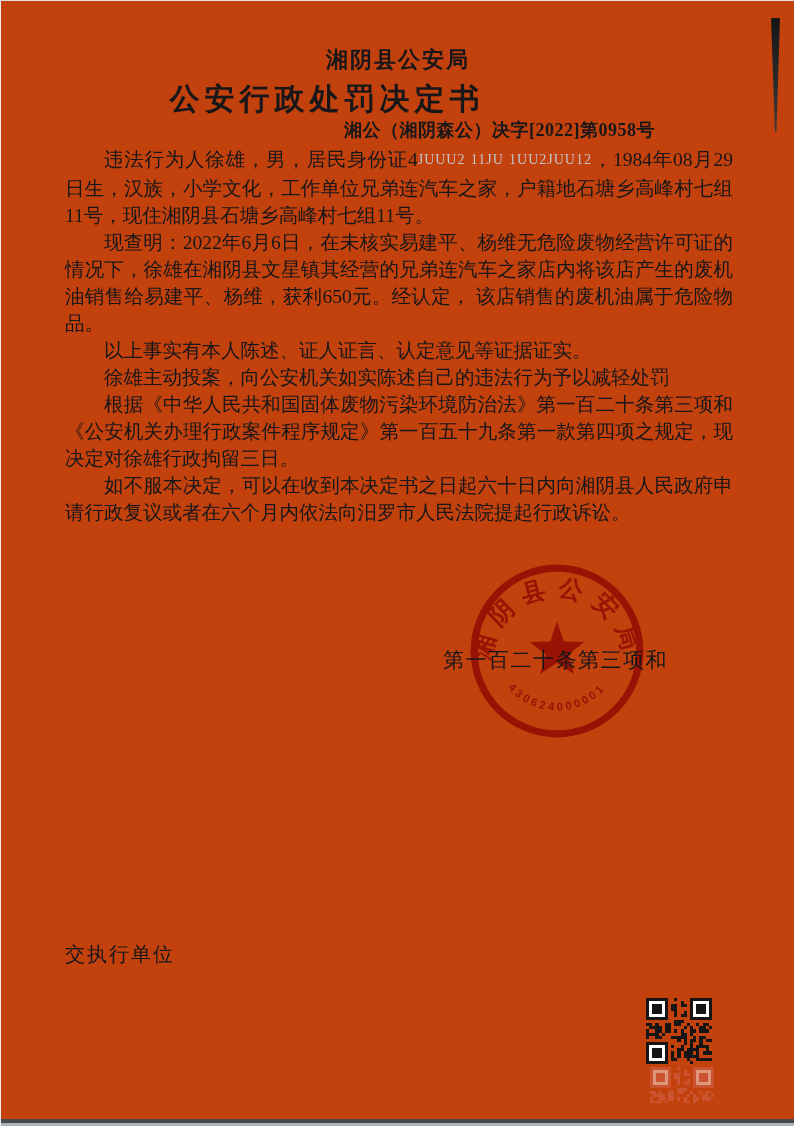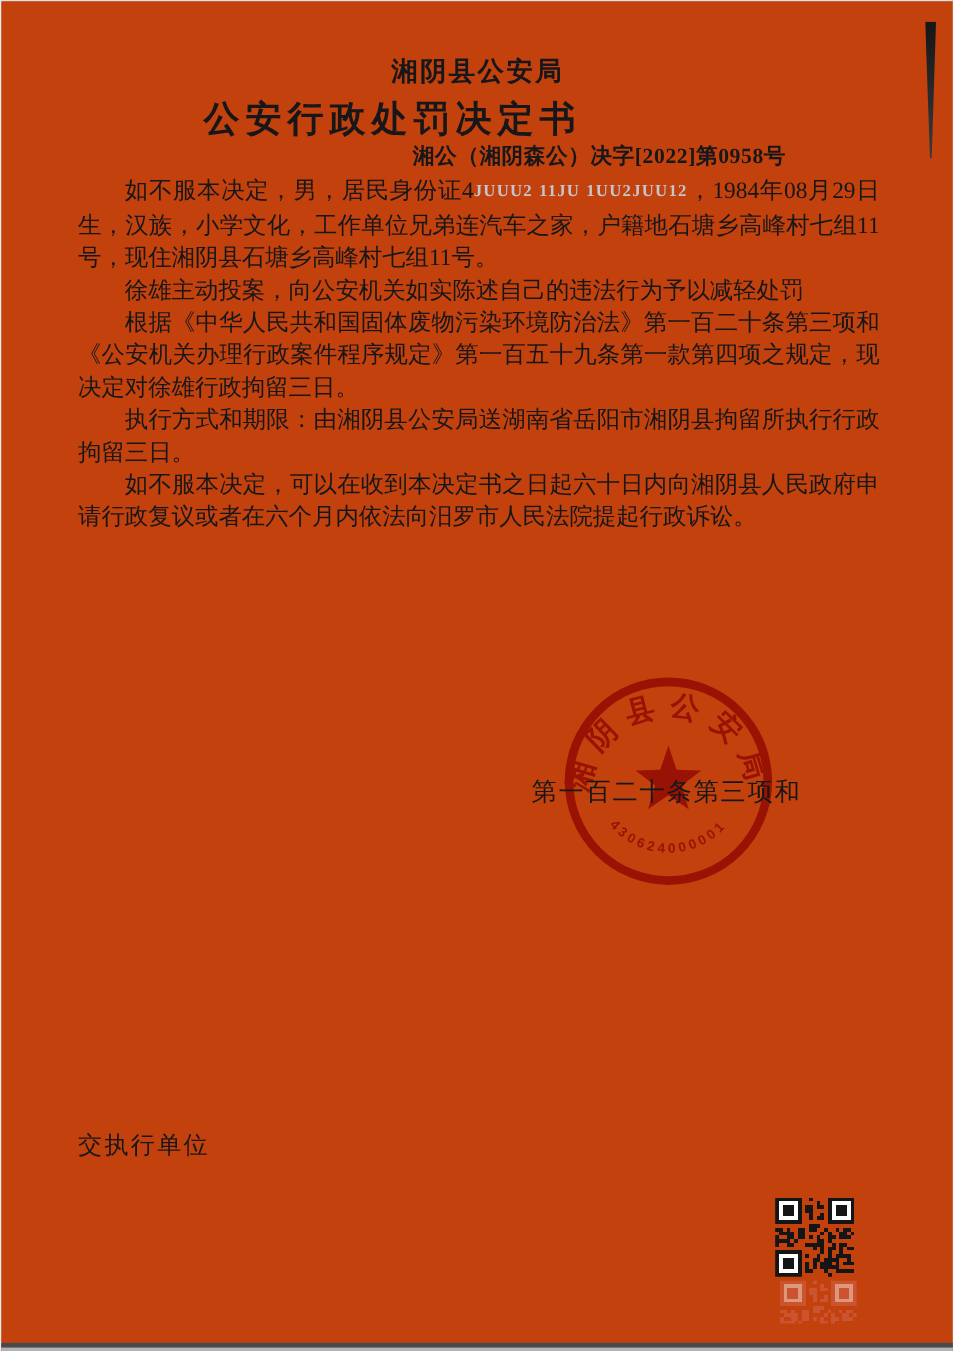--- a/index.html
+++ b/index.html
@@ -21,21 +21,21 @@
     position:absolute;top:117px;left:343px;
     font-size:18px;letter-spacing:.5px;font-weight:bold;
   }
   .body-text{
     position:absolute;top:145px;left:64px;width:668px;
     font-size:19.5px;line-height:27px;text-align:justify;
   }
   .body-text p{margin:0;text-indent:2em;}
   .redacted{
     color:#c3c6cd;font-size:14px;letter-spacing:1px;
-    filter:blur(.6px);position:relative;top:-2px;font-weight:bold;
+    filter:blur(.6px);position:relative;top:-2px;
   }
   .seal{
     position:absolute;left:466px;top:560px;width:180px;height:180px;
     mix-blend-mode:multiply;opacity:.92;z-index:3;
   }
   .date-line{
     position:absolute;left:442px;top:645px;z-index:4;
     font-size:21px;letter-spacing:1.5px;
   }
   .deliver-label{
@@ -63,24 +63,25 @@
 </head>
 <body>
 
 <div class="page">
 
   <div class="agency-title">湘阴县公安局</div>
   <div class="main-title">公安行政处罚决定书</div>
   <div class="doc-number">湘公（湘阴森公）决字[2022]第0958号</div>
 
   <div class="body-text">
-    <p><span>如不服本决定，男，居民身份证4</span><span class="redacted">JUUU2 11JU 1UU2JUU12</span><span>，1984年08月29日生，汉族，小学文化，工作单位兄弟连汽车之家，户籍地石塘乡高峰村七组11号，现住湘阴县石塘乡高峰村七组11号。</span></p>
+    <p><span>违法行为人徐雄，男，居民身份证4</span><span class="redacted">JUUU2 11JU 1UU2JUU12</span><span>，1984年08月29日生，汉族，小学文化，工作单位兄弟连汽车之家，户籍地石塘乡高峰村七组11号，现住湘阴县石塘乡高峰村七组11号。</span></p>
+    <p>现查明：2022年6月6日，在未核实易建平、杨维无危险废物经营许可证的情况下，徐雄在湘阴县文星镇其经营的兄弟连汽车之家店内将该店产生的废机油销售给易建平、杨维，获利650元。经认定， 该店销售的废机油属于危险物品。</p>
+    <p>以上事实有本人陈述、证人证言、认定意见等证据证实。</p>
     <p>徐雄主动投案，向公安机关如实陈述自己的违法行为予以减轻处罚</p>
     <p>根据《中华人民共和国固体废物污染环境防治法》第一百二十条第三项和《公安机关办理行政案件程序规定》第一百五十九条第一款第四项之规定，现决定对徐雄行政拘留三日。</p>
-    <p>执行方式和期限：由湘阴县公安局送湖南省岳阳市湘阴县拘留所执行行政拘留三日。</p>
     <p>如不服本决定，可以在收到本决定书之日起六十日内向湘阴县人民政府申请行政复议或者在六个月内依法向汨罗市人民法院提起行政诉讼。</p>
   </div>
 
   <div class="seal">
     <svg viewBox="0 0 200 200" width="180" height="180">
       <circle cx="100" cy="100" r="92" fill="none" stroke-width="8" stroke="#c43a2e"></circle>
       <polygon points="100,67 107.6,89.5 130.4,90.1 112.4,104 118.8,125.9 100,113 81.2,125.9 87.6,104 69.6,90.1 92.4,89.5" fill="#c43a2e"></polygon>
       <path id="sealArcTop" d="M 31 140 A 74 74 0 1 1 169 140" fill="none"></path>
       <path id="sealArcBottom" d="M 36 126 A 71 71 0 0 0 164 126" fill="none"></path>
       <text font-size="27" font-weight="bold" letter-spacing="11" font-family="Liberation Serif, DejaVu Serif, serif" fill="#c43a2e">

